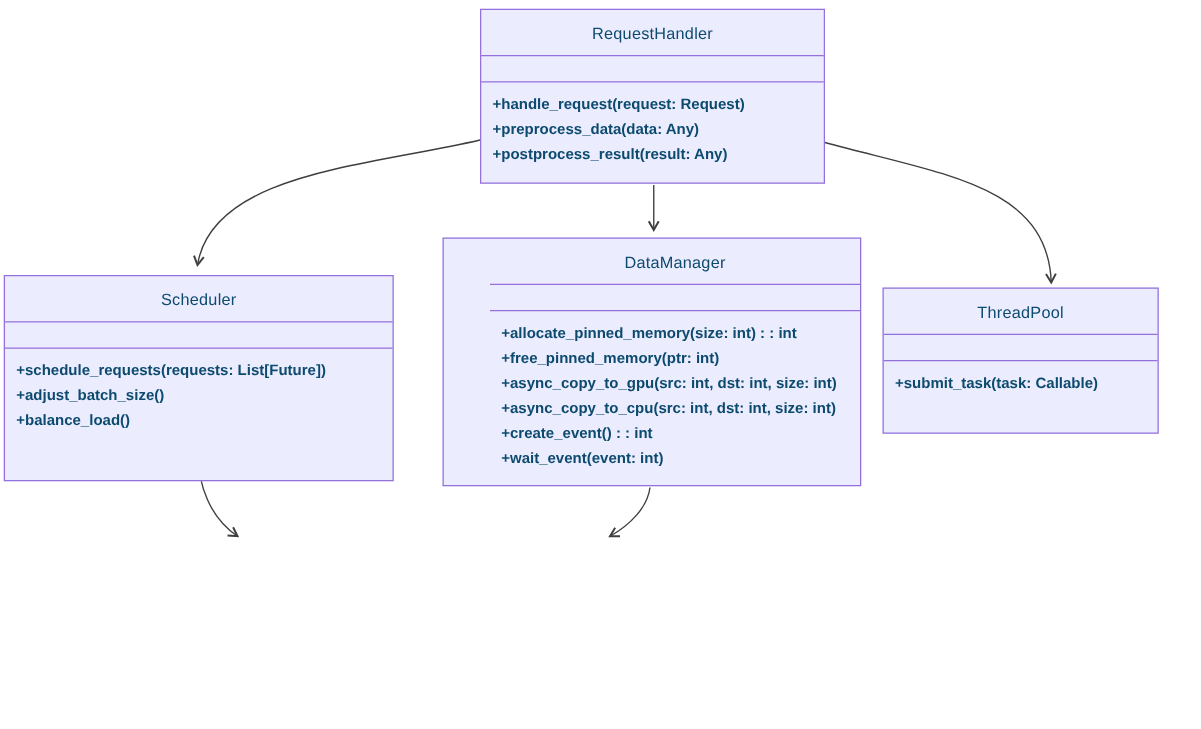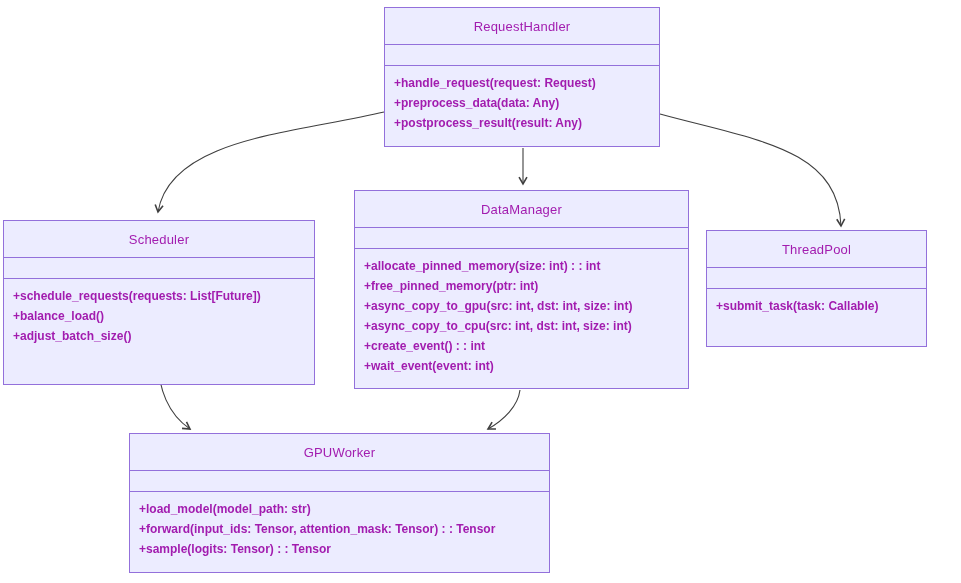--- a/index.html
+++ b/index.html
@@ -3,33 +3,33 @@
 <meta charset="utf-8">
 <style>
   html, body { margin:0; padding:0; background:#ffffff; }
   .canvas {
     position:relative; width:961px; height:583px; background:#ffffff;
     font-family:"Liberation Sans", sans-serif; overflow:hidden;
   }
   .edges-layer { position:absolute; left:0; top:0; width:961px; height:583px; pointer-events:none; }
   .class-box {
     position:absolute; background:#ECECFF; border:1px solid #9370DB;
-    box-sizing:border-box; color:#a21caf;
+    box-sizing:border-box; color:#0c4a6e;
   }
   .class-title {
     height:36px; display:flex; align-items:center; justify-content:center;
     font-size:13px; border-bottom:1px solid #9370DB; letter-spacing:0.2px;
   }
   .class-attrs { height:20px; border-bottom:1px solid #9370DB; }
   .class-methods { padding:7px 0 0 9px; }
   .method-line { font-size:12px; line-height:20px; white-space:nowrap;font-weight:bold; }
 
   #box-request-handler { left:384px; top:7px;   width:276px; height:140px; }
   #box-scheduler       { left:3px;   top:220px; width:312px; height:165px; }
-  #box-data-manager    { left:354px; top:190px; width:335px; height:199px; }
+  #box-data-manager    { left:354px; top:190px; width:335px; height:199px;padding-left:37px; }
   #box-thread-pool     { left:706px; top:230px; width:221px; height:117px; }
   #box-gpu-worker      { left:129px; top:433px; width:421px; height:140px; }
 
   .edge-path { fill:none; stroke:#3f3f3f; stroke-width:1.1; }
 </style>
 </head>
 <body>
 
 <div class="canvas">
 
@@ -54,22 +54,22 @@
       <div class="method-line">+preprocess_data(data: Any)</div>
       <div class="method-line">+postprocess_result(result: Any)</div>
     </div>
   </div>
 
   <div class="class-box" id="box-scheduler">
     <div class="class-title">Scheduler</div>
     <div class="class-attrs"></div>
     <div class="class-methods">
       <div class="method-line">+schedule_requests(requests: List[Future])</div>
+      <div class="method-line">+adjust_batch_size()</div>
       <div class="method-line">+balance_load()</div>
-      <div class="method-line">+adjust_batch_size()</div>
     </div>
   </div>
 
   <div class="class-box" id="box-data-manager">
     <div class="class-title">DataManager</div>
     <div class="class-attrs"></div>
     <div class="class-methods">
       <div class="method-line">+allocate_pinned_memory(size: int) : : int</div>
       <div class="method-line">+free_pinned_memory(ptr: int)</div>
       <div class="method-line">+async_copy_to_gpu(src: int, dst: int, size: int)</div>
@@ -80,23 +80,14 @@
   </div>
 
   <div class="class-box" id="box-thread-pool">
     <div class="class-title">ThreadPool</div>
     <div class="class-attrs"></div>
     <div class="class-methods">
       <div class="method-line">+submit_task(task: Callable)</div>
     </div>
   </div>
 
-  <div class="class-box" id="box-gpu-worker">
-    <div class="class-title">GPUWorker</div>
-    <div class="class-attrs"></div>
-    <div class="class-methods">
-      <div class="method-line">+load_model(model_path: str)</div>
-      <div class="method-line">+forward(input_ids: Tensor, attention_mask: Tensor) : : Tensor</div>
-      <div class="method-line">+sample(logits: Tensor) : : Tensor</div>
-    </div>
-  </div>
 
 </div>
 
 </body></html>

